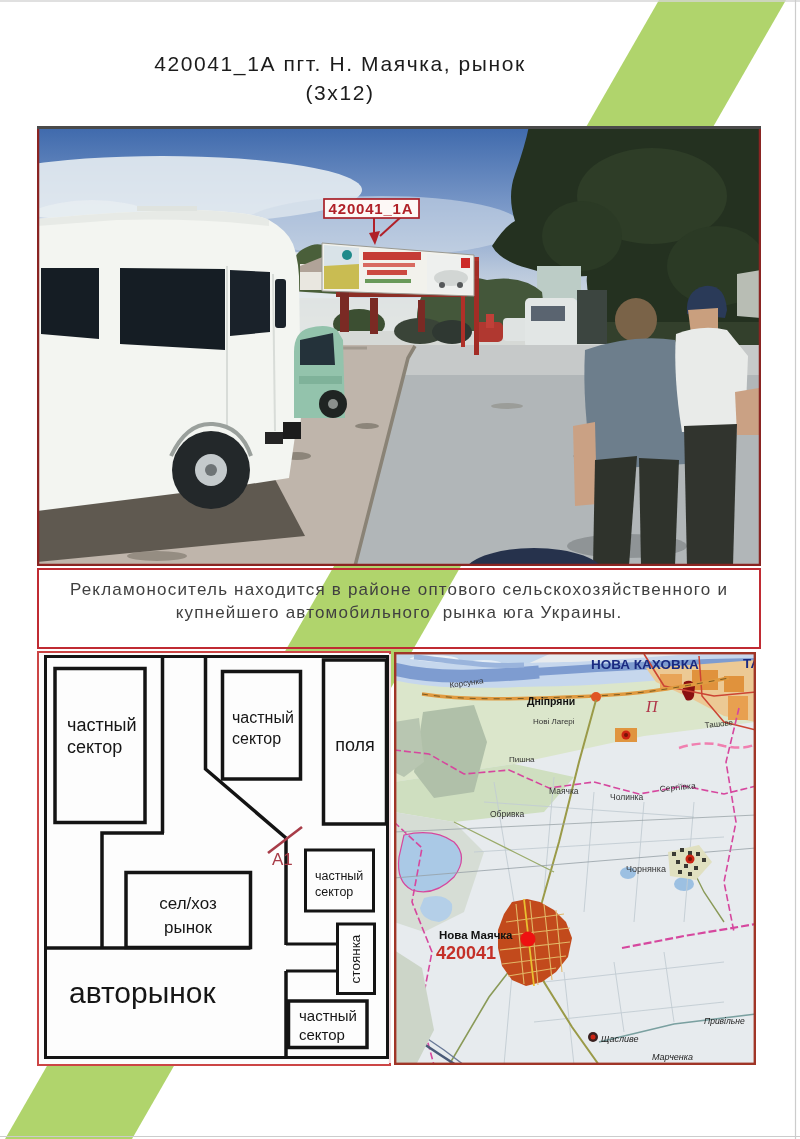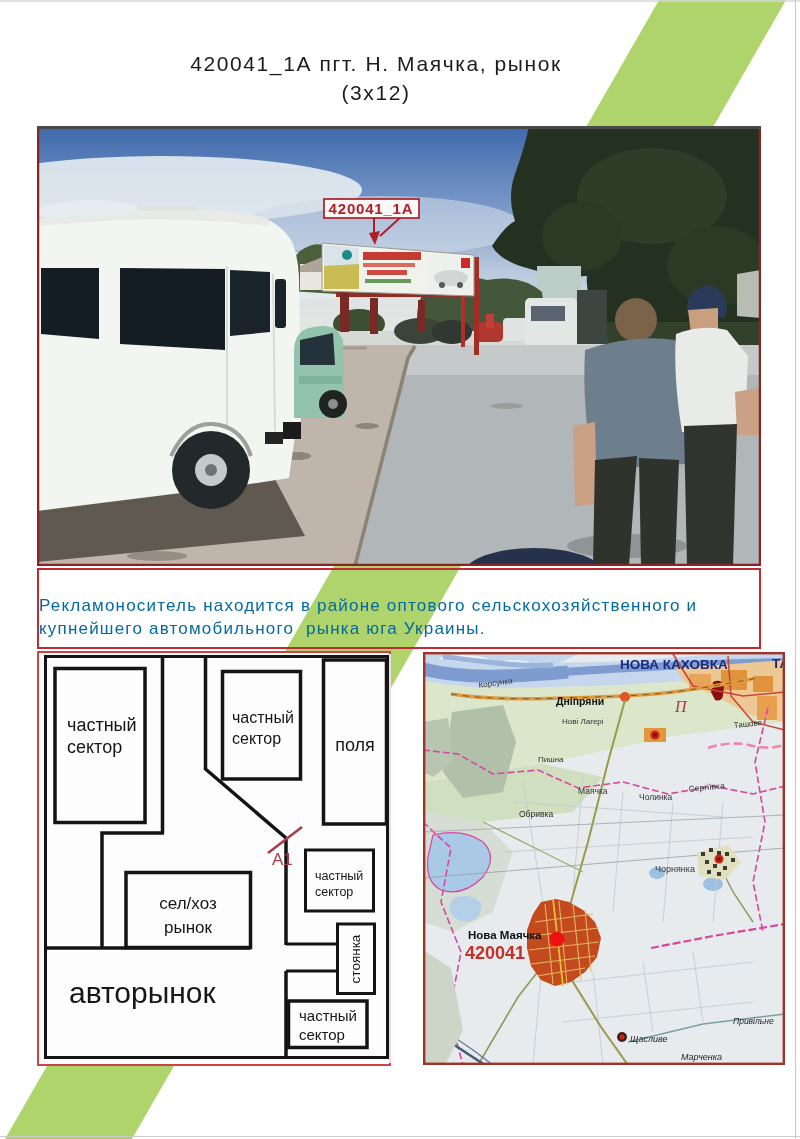--- a/index.html
+++ b/index.html
@@ -10,21 +10,21 @@
 </head>
 <body>
 
 <svg class="abs" style="left:0;top:0;" width="800" height="1139">
   <polygon points="659,0 786,0 132,1139 5,1139" fill="#b0d46c"></polygon>
   <line x1="0" y1="1" x2="800" y2="1" stroke="#d6d6d6" stroke-width="1.5"></line>
   <line x1="795.5" y1="0" x2="795.5" y2="1139" stroke="#cccccc" stroke-width="1.2"></line>
   <line x1="0" y1="1136.5" x2="800" y2="1136.5" stroke="#cccccc" stroke-width="1.2"></line>
 </svg>
 
-<div class="abs" style="left:0;top:49px;width:680px;text-align:center;font-size:21px;color:#1c1c1c;line-height:29px;letter-spacing:1.6px;margin-left:36px;">420041_1А пгт. Н. Маячка, рынок<br>(3х12)</div>
+<div class="abs" style="left:0;top:49px;width:680px;text-align:center;font-size:21px;color:#1c1c1c;line-height:29px;letter-spacing:1.6px;">420041_1А пгт. Н. Маячка, рынок<br>(3х12)</div>
 
 <div class="abs" style="left:37px;top:126px;width:724px;height:492px;">
 <svg width="724" height="440" viewBox="0 0 724 440">
   <defs>
     <linearGradient id="sky" x1="0" y1="0" x2="0" y2="1">
       <stop offset="0" stop-color="#3e69ac"></stop>
       <stop offset="0.35" stop-color="#7b99c8"></stop>
       <stop offset="0.62" stop-color="#b9c8dc"></stop>
       <stop offset="0.85" stop-color="#dfe4e6"></stop>
     </linearGradient>
@@ -170,21 +170,21 @@
 
   <rect x="287" y="73" width="95" height="19" fill="#fdf8f6" stroke="#a82028" stroke-width="1.7"></rect>
   <text x="334" y="88" text-anchor="middle" font-size="15" font-weight="bold" fill="#b02028" letter-spacing="0.8" font-family="Liberation Sans, sans-serif">420041_1A</text>
 
   <rect x="1" y="1" width="722" height="438" fill="none" stroke="#8a2422" stroke-width="2.5"></rect>
   <path d="M0,1.5 L724,1.5" stroke="#4a4a4a" stroke-width="3"></path>
 </svg>
 </div>
 
 <div class="abs" style="left:37px;top:568px;width:720px;height:77px;border:2px solid #c02b33;">
-  <div style="margin-top:24px;text-align:left;font-size:17px;line-height:23px;color:#0369a1;letter-spacing:1.2px;">Рекламоноситель находится в районе оптового сельскохозяйственного и<br>купнейшего автомобильного&nbsp; рынка юга Украины.</div>
+  <div style="margin-top:8px;text-align:center;font-size:17px;line-height:23px;color:#404040;letter-spacing:1.2px;">Рекламоноситель находится в районе оптового сельскохозяйственного и<br>купнейшего автомобильного&nbsp; рынка юга Украины.</div>
 </div>
 
 <div class="abs" style="left:37px;top:651px;width:354px;height:415px;">
 <svg width="354" height="415" viewBox="0 0 354 415" font-family="Liberation Sans, sans-serif">
   <rect x="1" y="1" width="352" height="413" fill="#fdfdfd" stroke="#cc4545" stroke-width="2"></rect>
   <line x1="352.9" y1="3" x2="352.9" y2="412" stroke="#f3dade" stroke-width="2.2"></line>
 
   <rect x="8.5" y="5.5" width="342" height="401" fill="none" stroke="#141414" stroke-width="3"></rect>
 
   <path d="M125.5,6 L125.5,182" stroke="#141414" stroke-width="3.5" fill="none"></path>
@@ -226,21 +226,21 @@
   <text x="262" y="389" font-size="15" fill="#161616">сектор</text>
 
   <rect x="89" y="221.5" width="124.5" height="75" fill="#fdfdfd" stroke="#141414" stroke-width="3.5"></rect>
   <text x="151" y="258" font-size="17" fill="#161616" text-anchor="middle">сел/хоз</text>
   <text x="151" y="282" font-size="17" fill="#161616" text-anchor="middle">рынок</text>
 
   <text x="32" y="352" font-size="30" fill="#161616">авторынок</text>
 </svg>
 </div>
 
-<div class="abs" style="left:423px;top:652px;width:362px;height:413px;text-align:right;">
+<div class="abs" style="left:394px;top:652px;width:362px;height:413px;text-align:right;">
 <svg width="362" height="413" viewBox="0 0 362 413" font-family="Liberation Sans, sans-serif">
   <rect x="0" y="0" width="362" height="413" fill="#e7ebee"></rect>
 
   <polygon points="0,0 160,0 120,18 0,30" fill="#c2d6ec"></polygon>
   <ellipse cx="40" cy="8" rx="25" ry="5" fill="#eef3f8"></ellipse>
   <ellipse cx="90" cy="12" rx="18" ry="4" fill="#e4edf6"></ellipse>
 
   <polygon points="0,26 362,20 362,70 250,84 120,112 0,130" fill="#dbe6cb"></polygon>
   <polygon points="0,130 120,112 180,125 150,160 60,170 0,160" fill="#cfdfc0"></polygon>
 

